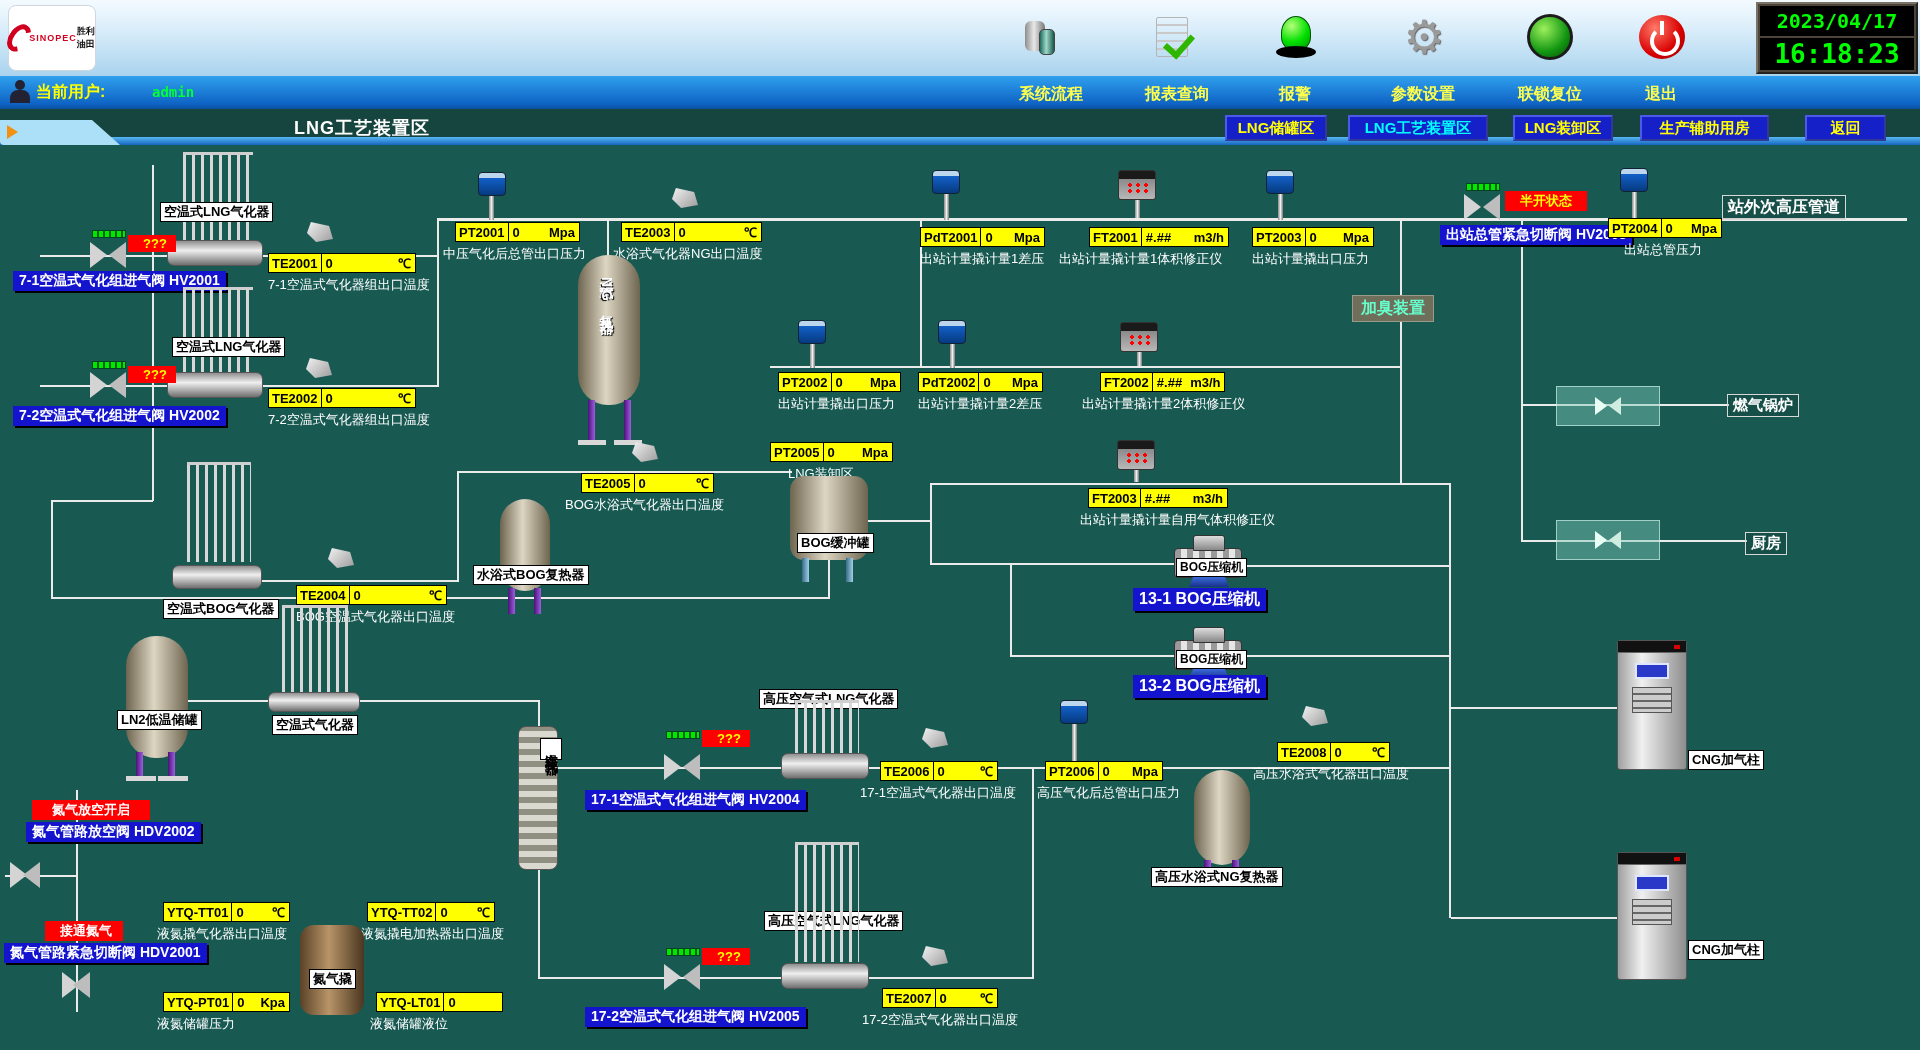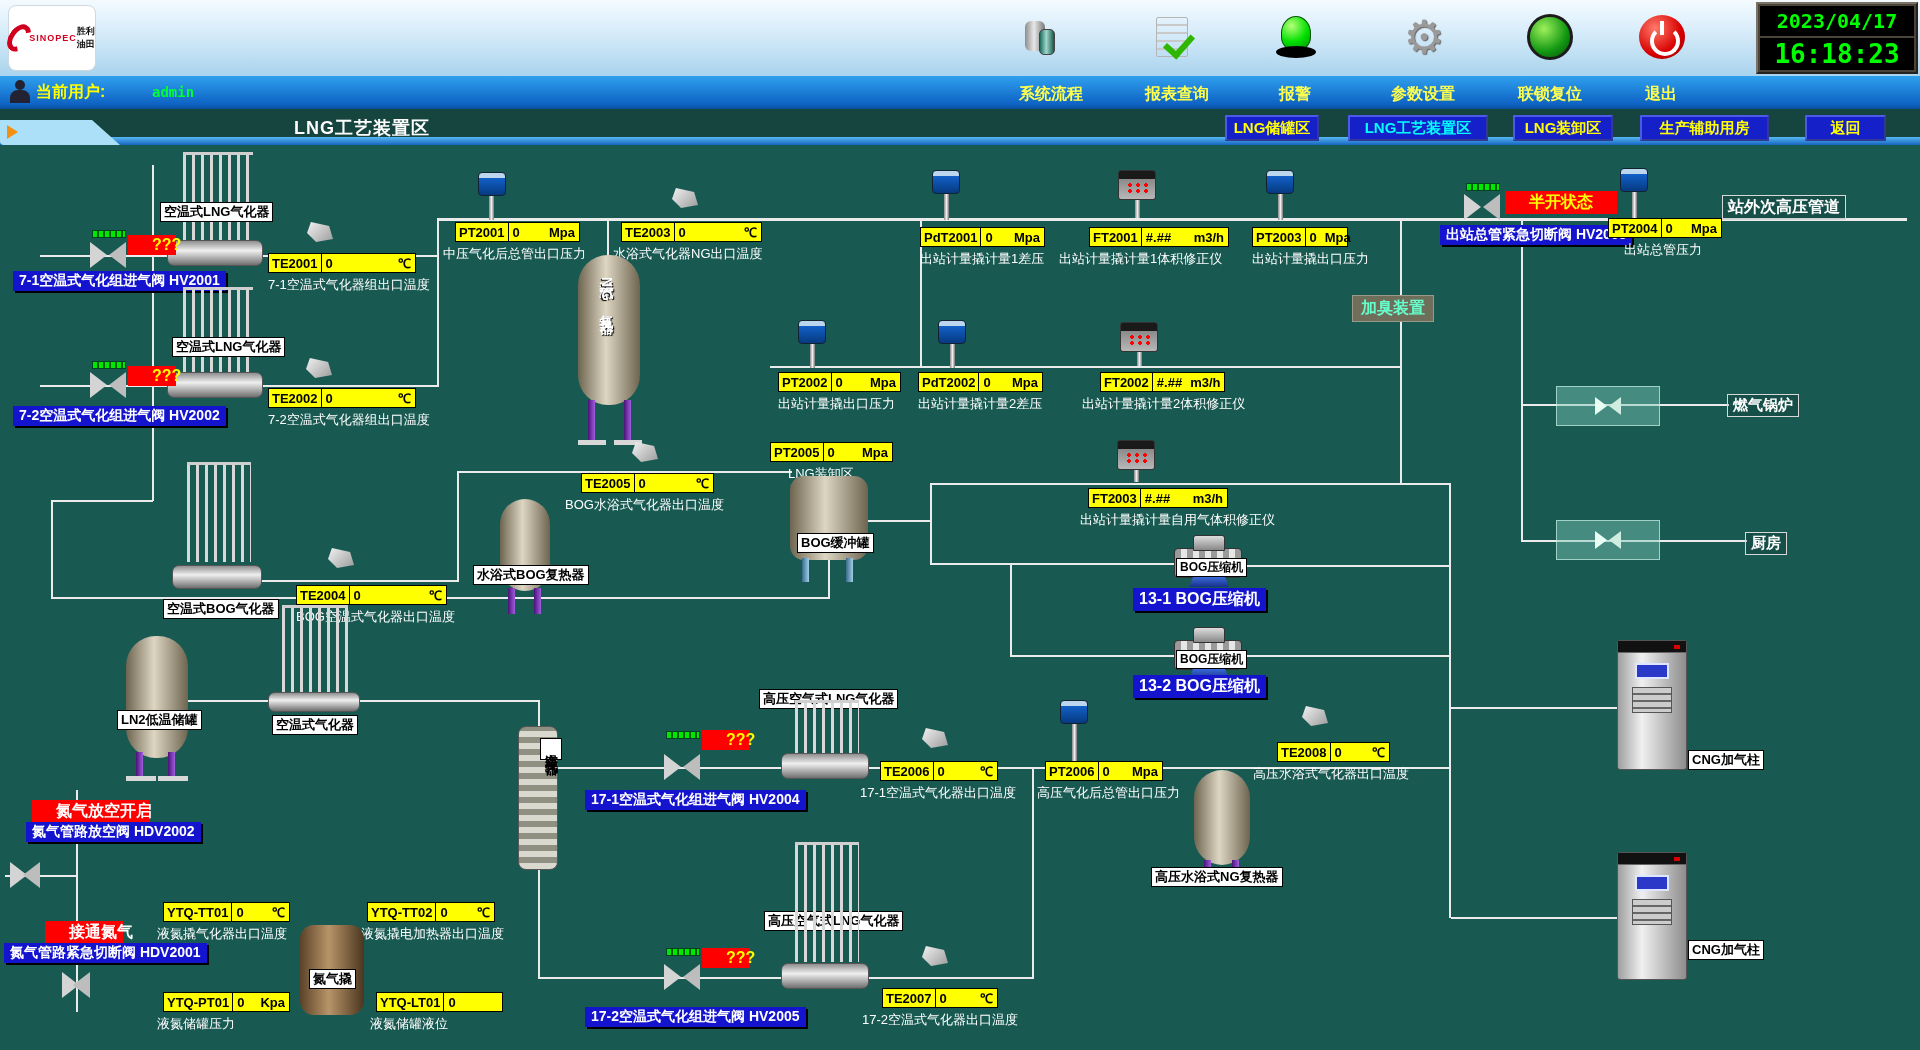--- a/index.html
+++ b/index.html
@@ -82,22 +82,22 @@
   .inst{position:absolute;}
   .ibox{display:flex;height:20px;border:1px solid #000;background:#ffff00;
         font-weight:bold;font-size:13px;color:#000;align-items:stretch;}
   .itag{padding:0 3px;border-right:1px solid #000;display:flex;align-items:center;white-space:nowrap;}
   .ival{flex:1;padding:0 4px;display:flex;align-items:center;}
   .iunit{padding:0 4px;display:flex;align-items:center;white-space:nowrap;}
   .icap{margin-top:3px;color:#fff;font-size:13px;white-space:nowrap;}
   
   .bluelbl{position:absolute;background:#1414ce;color:#fff;font-weight:bold;font-size:14px;
         padding:1px 6px;white-space:nowrap;box-shadow:2px 2px 0 #000;cursor:pointer;}
-  .redlbl{position:absolute;background:#ff0000;color:#ffff00;font-weight:bold;font-size:16px;
-        padding:1px 24px;white-space:nowrap;text-align:center;}
+  .redlbl{position:absolute;background:#ff0000;color:#ffff00;font-weight:bold;font-size:13px;
+        padding:1px 15px;white-space:nowrap;text-align:center;}
   .redlbl.w{color:#ffffff;}
   .wlbl{position:absolute;background:#fff;color:#000;border:1px solid #000;font-weight:bold;
         font-size:13px;padding:0 3px;white-space:nowrap;}
   .blbl{position:absolute;color:#fff;border:1px solid #d8d8d8;font-weight:bold;font-size:15px;
         padding:1px 5px;white-space:nowrap;background:rgba(0,0,0,0.12);}
   .odor{position:absolute;background:#6e6e5a;border:1px solid #9a9a88;color:#66ffcc;
         font-weight:bold;font-size:16px;padding:2px 8px;white-space:nowrap;}
   .vtextlbl{position:absolute;writing-mode:vertical-rl;color:#fff;font-weight:bold;font-size:14px;
         letter-spacing:3px;text-shadow:1px 1px 1px #000;}
   
@@ -210,21 +210,21 @@
   <div class="tlabel" style="left:1295px">报警</div>
   <div class="tlabel" style="left:1423px">参数设置</div>
   <div class="tlabel" style="left:1550px">联锁复位</div>
   <div class="tlabel" style="left:1661px">退出</div>
 
   <div class="nav"></div>
   <div class="navstrip"></div>
   <div class="navtab"></div>
   <div class="navarrow"></div>
   <div class="navtitle">LNG工艺装置区</div>
-  <div class="nbtn" style="left:1225px;width:94px">LNG储罐区</div>
+  <div class="nbtn" style="left:1225px;width:102px">LNG储罐区</div>
   <div class="nbtn active" style="left:1348px;width:140px">LNG工艺装置区</div>
   <div class="nbtn" style="left:1513px;width:100px">LNG装卸区</div>
   <div class="nbtn" style="left:1640px;width:129px">生产辅助用房</div>
   <div class="nbtn" style="left:1805px;width:81px">返回</div>
 
   <div class="h" style="left:40px;top:255px;width:138px"></div>
   <div class="h" style="left:40px;top:385px;width:138px"></div>
   <div class="h" style="left:263px;top:255px;width:176px"></div>
   <div class="h" style="left:263px;top:385px;width:176px"></div>
   <div class="h" style="left:437px;top:218px;width:1470px;height:3px"></div>
@@ -344,21 +344,21 @@
     <div class="ibox" style="width:140px">
         <span class="itag">FT2001</span>
         <span class="ival">#.##</span>
         <span class="iunit">m3/h</span>
       </div>
     <div class="icap" style="margin-left:-30px">出站计量撬计量1体积修正仪</div>
   </div>
   <div class="xstem" style="left:1278px;top:194px;height:26px"></div>
   <div class="xmtr" style="left:1266px;top:170px"></div>
   <div class="inst" style="left:1252px;top:227px">
-    <div class="ibox" style="width:96px">
+    <div class="ibox" style="width:122px">
         <span class="itag">PT2003</span>
         <span class="ival">0</span>
         <span class="iunit">Mpa</span>
       </div>
     <div class="icap">出站计量撬出口压力</div>
   </div>
 
   <div class="vgreen" style="left:1466px;top:183px"></div>
   <div class="valve" style="left:1464px;top:194px"></div>
   <div class="redlbl" style="left:1505px;top:191px">半开状态</div>

